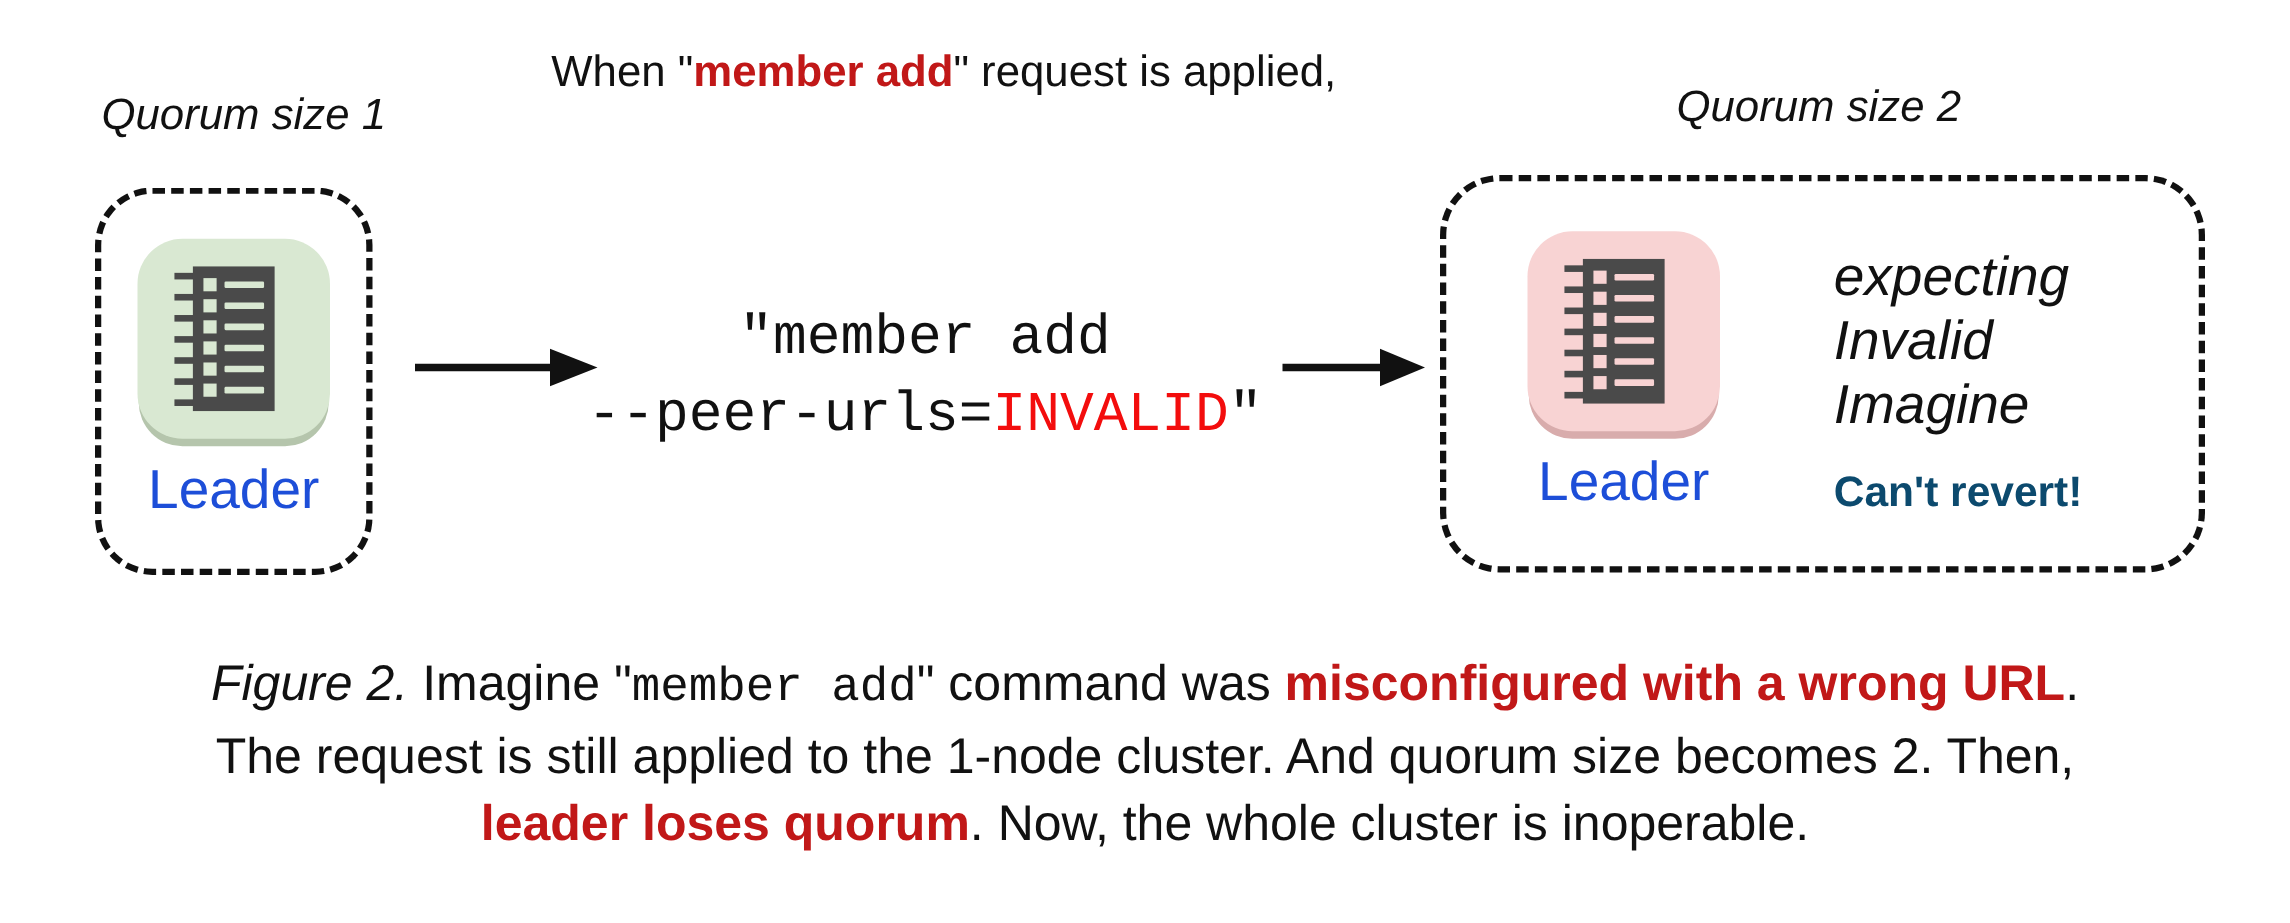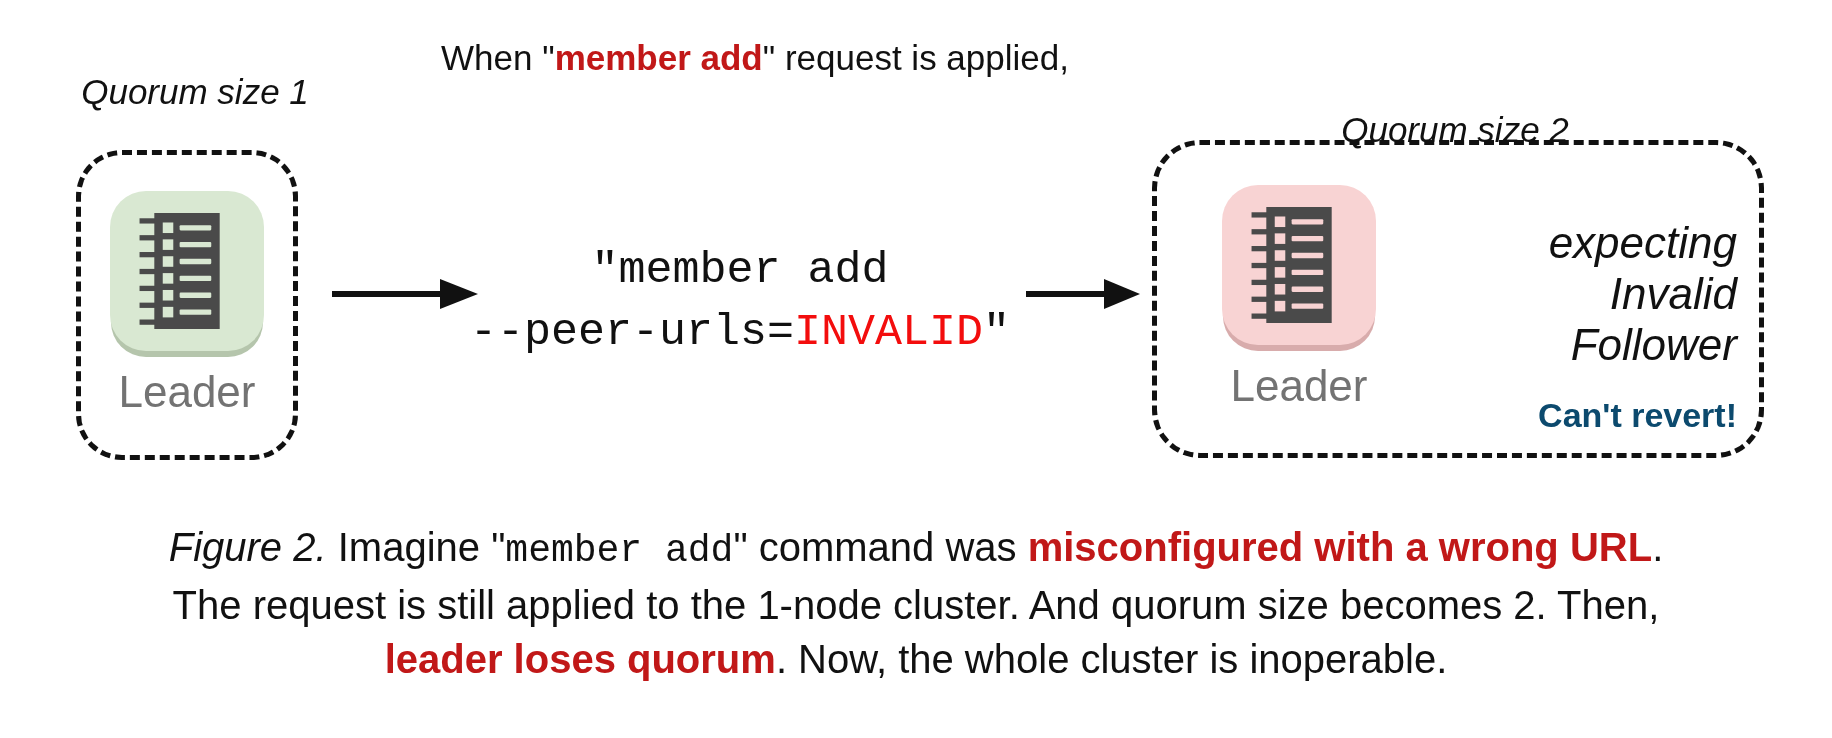--- a/index.html
+++ b/index.html
@@ -34,41 +34,41 @@
   .node{
     width:154px;height:160px;border-radius:36px;
     display:flex;align-items:center;justify-content:center;
   }
   .node.green{background:#d9e8d2;box-shadow:0 7px 0 -1px #b5c5ac;}
   .node.pink{background:#f8d3d3;box-shadow:0 7px 0 -1px #d8acac;}
   .node svg{width:96px;height:116px;}
   .node .body{fill:#4a4a4a;}
   .node.green .detail{fill:#d9e8d2;}
   .node.pink .detail{fill:#f8d3d3;}
-  .node-label{font-size:44px;color:#737373;}
+  .node-label{font-size:44px;color:#1d4ed8;}
   .note{
     position:absolute;left:385px;top:34px;width:740px;
     font-size:35px;line-height:47px;text-align:center;color:#111111;
   }
   .em{color:#c11818;font-weight:bold;}
   .command{
     position:absolute;left:380px;top:240px;width:720px;
     font-family:"Liberation Mono", monospace;
     font-size:45px;line-height:62px;text-align:center;color:#111111;
   }
   .invalid{color:#f30d0d;}
   .arrow{position:absolute;}
   .arrow-1{left:330px;top:272px;}
   .arrow-2{left:1024px;top:272px;}
   .right-node-col{
     position:absolute;left:62px;top:40px;width:160px;
     display:flex;flex-direction:column;align-items:center;gap:16px;
   }
   .right-text-col{
-    position:absolute;left:310px;top:72px;width:270px;text-align:right;
+    position:absolute;left:310px;top:51px;width:270px;text-align:left;
   }
   .expect-line{font-size:44px;line-height:51px;font-style:italic;color:#111111;}
   .cant-revert{margin-top:26px;font-size:34px;font-weight:bold;color:#0c4a6e;}
   .caption{
     position:absolute;left:0;top:520px;width:1832px;
     font-size:40px;line-height:54px;text-align:center;color:#111111;
   }
   .fig-label{font-style:italic;}
   .mono{font-family:"Liberation Mono", monospace;font-size:38px;}
 </style>
@@ -123,21 +123,21 @@
   <div class="command">
     <div><span>"member add</span></div>
     <div><span>--peer-urls=</span><span class="invalid">INVALID</span><span>"</span></div>
   </div>
 
   <svg class="arrow arrow-2" width="118" height="44" viewBox="0 0 118 44" aria-hidden="true">
     <line x1="2" y1="22" x2="82" y2="22" stroke="#111111" stroke-width="6"></line>
     <polygon points="80,7 116,22 80,37" fill="#111111"></polygon>
   </svg>
 
-  <div class="title" style="left:1260px;top:66px;width:390px;margin-top:44px;">Quorum size 2</div>
+  <div class="title" style="left:1260px;top:66px;width:390px;">Quorum size 2</div>
 
   <div class="cluster-box right-box">
     <div class="right-node-col">
       <div class="node pink">
         <svg viewBox="0 0 90 110" aria-hidden="true">
           <g class="body">
             <rect x="0" y="5" width="16" height="5"></rect>
             <rect x="0" y="21" width="16" height="5"></rect>
             <rect x="0" y="37" width="16" height="5"></rect>
             <rect x="0" y="53" width="16" height="5"></rect>
@@ -161,21 +161,21 @@
               <rect x="38" y="91.5" width="30" height="5" rx="1"></rect>
           </g>
         </svg>
       </div>
       <div class="node-label">Leader</div>
     </div>
 
     <div class="right-text-col">
       <div class="expect-line">expecting</div>
       <div class="expect-line">Invalid</div>
-      <div class="expect-line">Follower</div>
+      <div class="expect-line">Imagine</div>
       <div class="cant-revert">Can't revert!</div>
     </div>
   </div>
 
   <div class="caption">
     <div><span class="fig-label">Figure 2.</span><span> Imagine "</span><span class="mono">member add</span><span>" command was </span><span class="em">misconfigured with a wrong URL</span><span>.</span></div>
     <div>The request is still applied to the 1-node cluster. And quorum size becomes 2. Then,</div>
     <div><span class="em">leader loses quorum</span><span>. Now, the whole cluster is inoperable.</span></div>
   </div>
 

